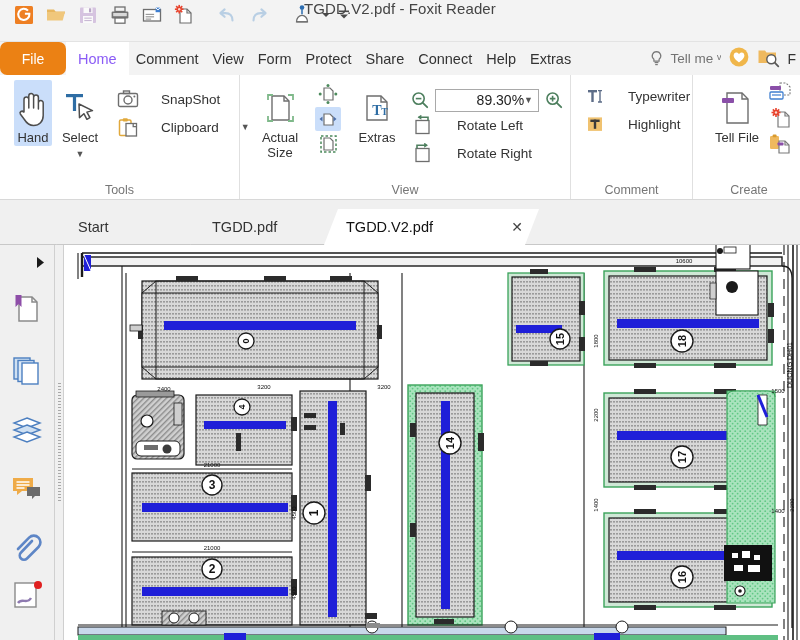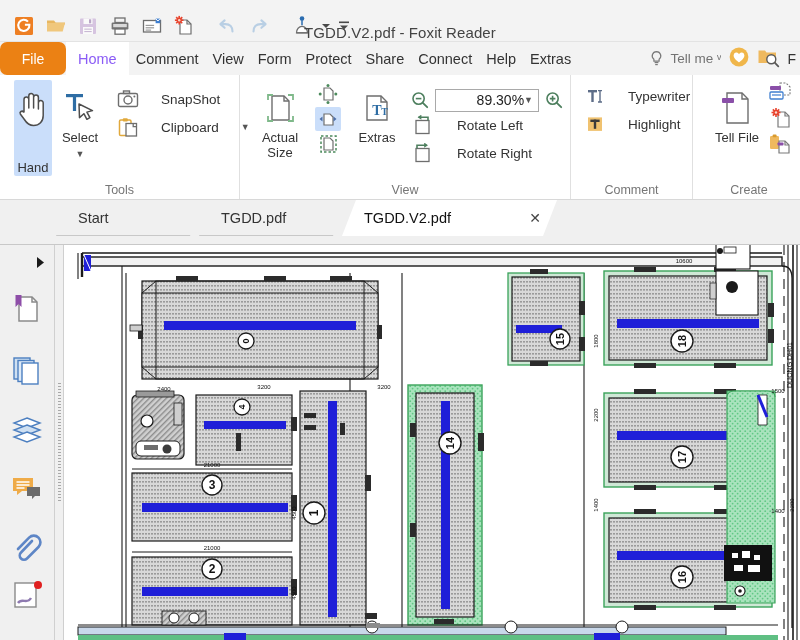--- a/index.html
+++ b/index.html
@@ -14,21 +14,21 @@
     position: relative;
     display: flex; flex-direction: column;
     background: #f0f0f0;
   }
 
   
   .titlebar {
     height: 42px; flex: 0 0 42px;
     background: #f3f3f3;
     border-bottom: 1px solid #e3e3e3;
-    display: flex; align-items: flex-end;
+    display: flex; align-items: flex-start;
     position: relative;
   }
   .qat { display: flex; align-items: center; padding-left: 9px; gap: 2px; }
   .qbtn {
     width: 30px; height: 30px;
     display: flex; align-items: center; justify-content: center;
     border-radius: 2px;
   }
   .qsep { width: 9px; }
   .title-text {
@@ -87,21 +87,21 @@
   .rgroup-label {
     height: 18px; line-height: 18px;
     text-align: center; font-size: 12.5px; color: #767676;
   }
   .bigbtn {
     display: flex; flex-direction: column; align-items: center;
     width: 58px; padding-top: 5px;
     font-size: 13px; color: #333; line-height: 1.12;
     text-align: center;
   }
-  .bigbtn.sel { background: #cadefa; border-radius: 2px; gap: 30px; }
+  .bigbtn.sel { background: #cadefa; border-radius: 2px; }
   .bigbtn .ico { height: 46px; display: flex; align-items: center; justify-content: center; }
   .smallrow {
     display: flex; align-items: center; gap: 22px;
     height: 28px; padding: 0 3px;
     font-size: 13.5px; color: #333; white-space: nowrap;
   }
   .smallcol { display: flex; flex-direction: column; justify-content: center; padding-top: 5px; }
   .caret { font-size: 9px; color: #555; }
 
   .zoombox {
@@ -116,24 +116,23 @@
   }
   .zoomfield .zv { flex: 1; }
   .stack3 { display: flex; flex-direction: column; align-items: center; justify-content: center; gap: 1px; padding: 2px 3px 0; }
   .stack3 .mini { width: 26px; height: 24px; display: flex; align-items: center; justify-content: center; border-radius: 2px; }
   .stack3 .mini.sel { background: #cadefa; }
 
   
   .doctabs {
     height: 45px; flex: 0 0 45px;
     background: #f0f0f0;
-    display: flex; align-items: flex-start;
+    display: flex; align-items: flex-end;
     padding-left: 56px;
     position: relative;
-    gap: 9px;
   }
   .doctab {
     height: 36px; min-width: 148px;
     display: flex; align-items: center;
     padding: 0 16px 0 22px;
     font-size: 14.5px; color: #333;
     background: #f0f0f0;
     position: relative;
     clip-path: polygon(14px 0, 100% 0, calc(100% - 14px) 100%, 0 100%);
     margin-right: -14px;

